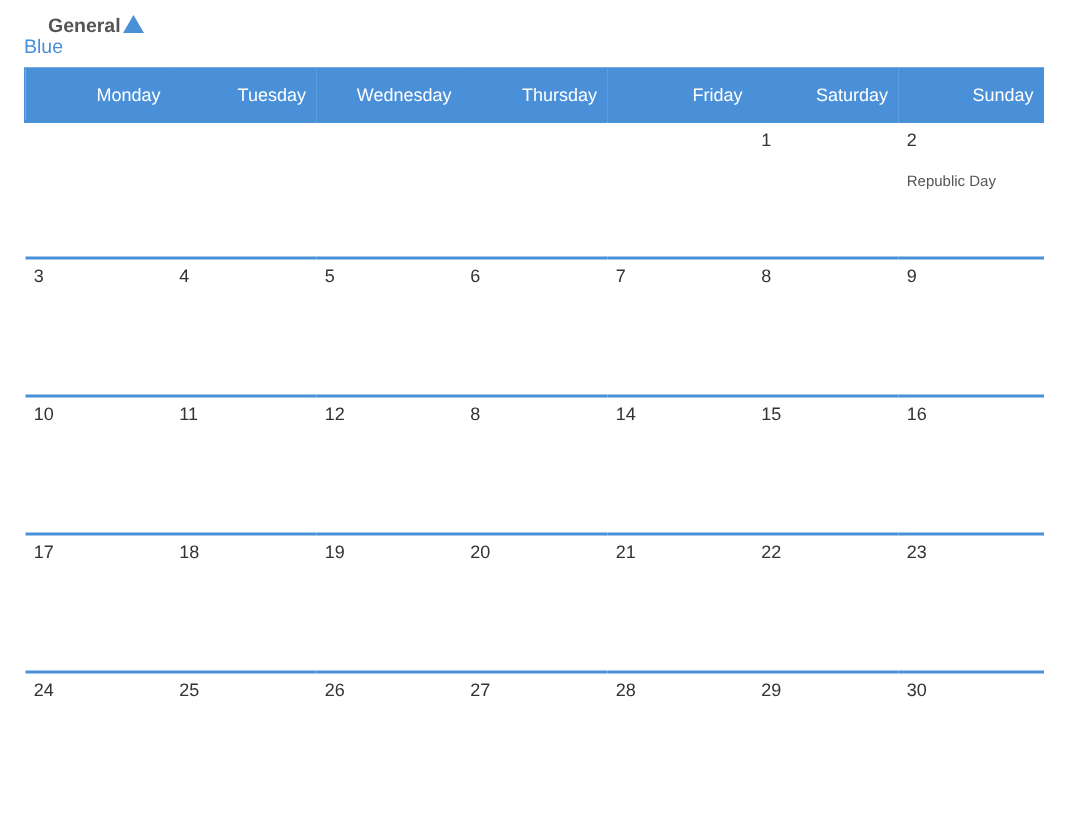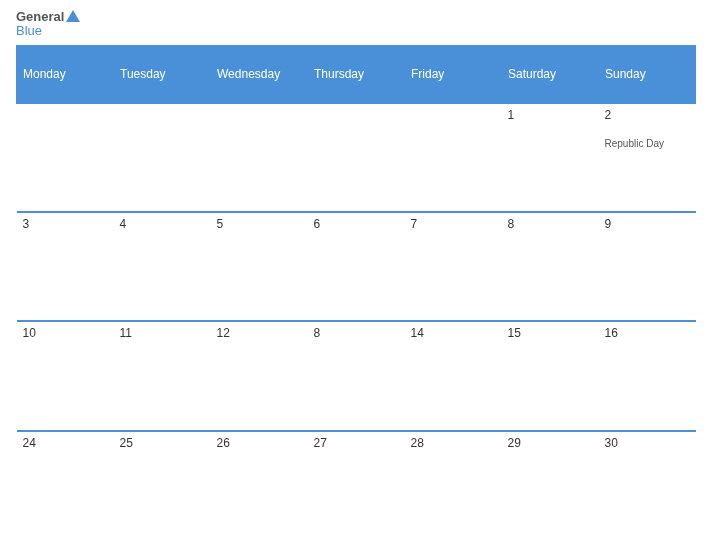--- a/index.html
+++ b/index.html
@@ -79,22 +79,22 @@
       width: 100%;
       border-collapse: collapse;
       flex: 1;
     }
 
     .calendar-table thead tr th {
       background-color: #4a90d9;
       color: #fff;
       font-size: 12px;
       font-weight: normal;
-      padding: 21px 6px;
-      text-align: left;
+      padding: 10px 6px;
+      text-align: right;
       border: 1px solid #4a90d9;
     }
 
     .calendar-table tbody tr {
       height: 70px;
     }
 
     .calendar-table tbody tr td {
       border-top: 2px solid #4a90d9;
       border-left: none;
@@ -126,21 +126,21 @@
     }
   </style>
 </head>
 <body>
 
 <div class="page-wrapper">
 
   <div class="header">
     <div class="logo">
         <div style="display: flex; flex-direction: column; align-items: flex-start; line-height: 1.1;">
-          <div style="display: flex; ">
+          <div style="display: flex;  margin-left: 16px;">
             <span class="logo-text-general">General</span>
             <div class="logo-triangle"></div>
           </div>
           <span class="logo-text-blue">Blue</span>
         </div>
       </div>
     <div style="display:flex;flex-direction:column;align-items:center;">
       
     </div>
     <h1 class="calendar-title"></h1>
@@ -217,20 +217,43 @@
           </td>
           <td>
             <span class="day-number">15</span>
           </td>
           <td>
             <span class="day-number">16</span>
           </td>
         </tr>
         <tr>
           <td>
+            <span class="day-number">17</span>
+          </td>
+          <td>
+            <span class="day-number">18</span>
+          </td>
+          <td>
+            <span class="day-number">19</span>
+          </td>
+          <td>
+            <span class="day-number">20</span>
+          </td>
+          <td>
+            <span class="day-number">21</span>
+          </td>
+          <td>
+            <span class="day-number">22</span>
+          </td>
+          <td>
+            <span class="day-number">23</span>
+          </td>
+        </tr>
+        <tr>
+          <td>
             <span class="day-number">24</span>
           </td>
           <td>
             <span class="day-number">25</span>
           </td>
           <td>
             <span class="day-number">26</span>
           </td>
           <td>
             <span class="day-number">27</span>

